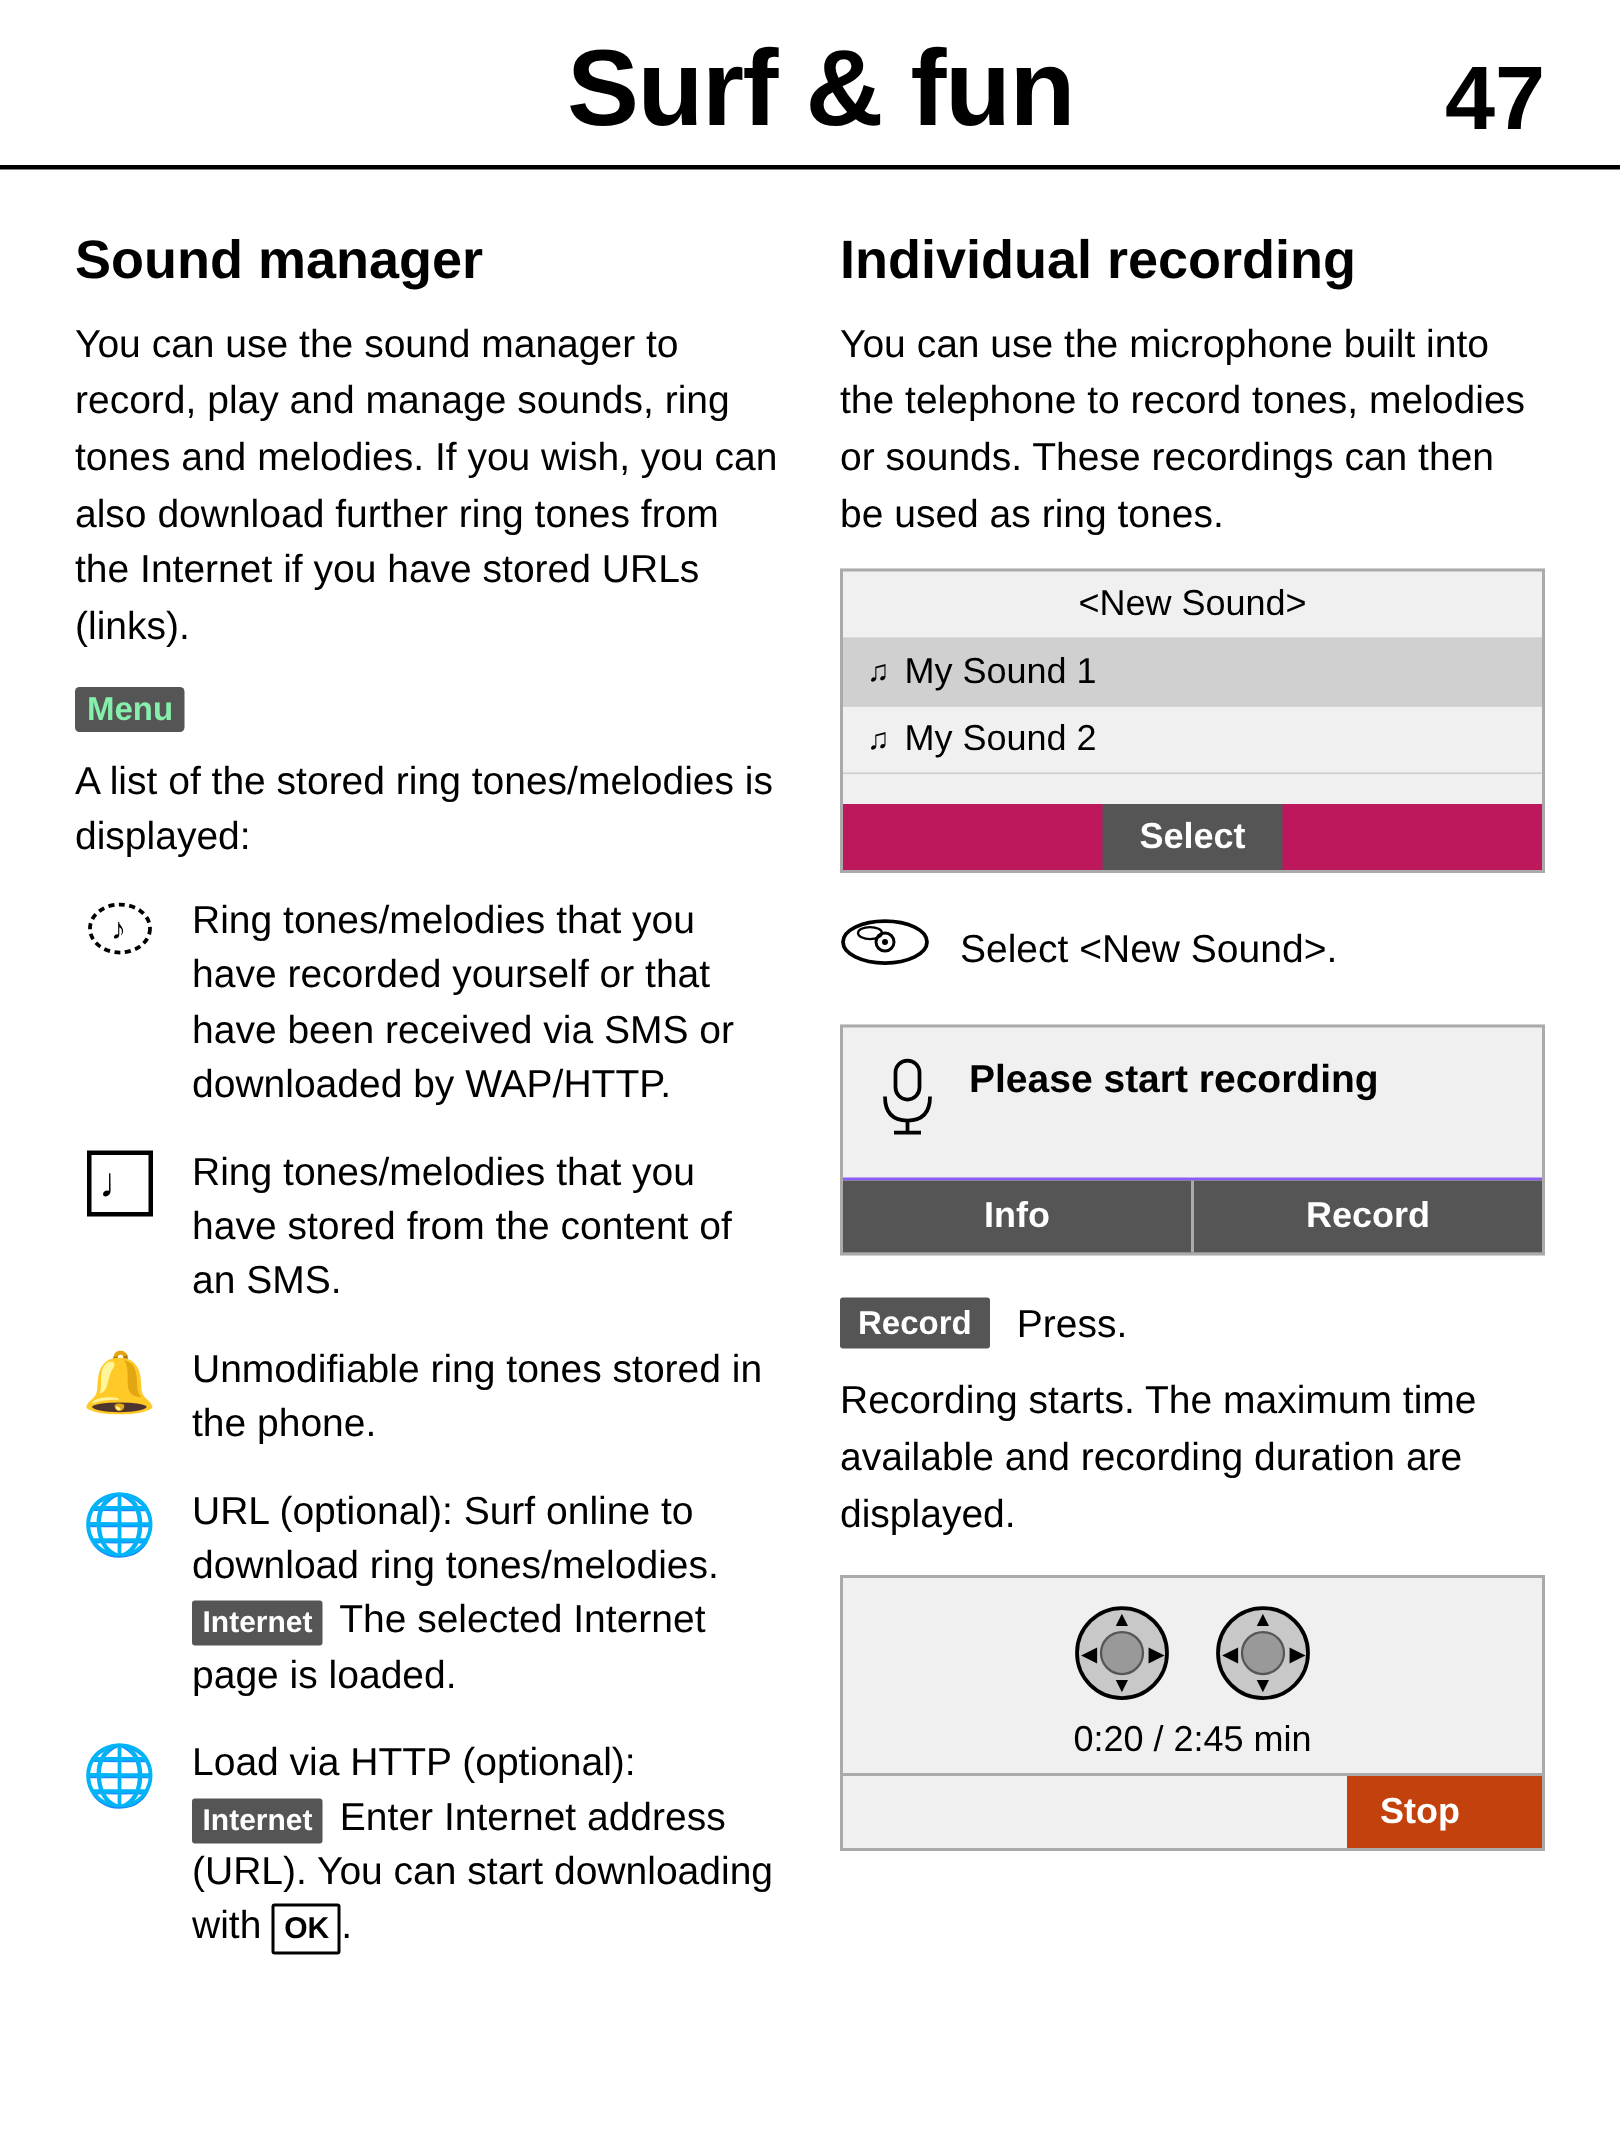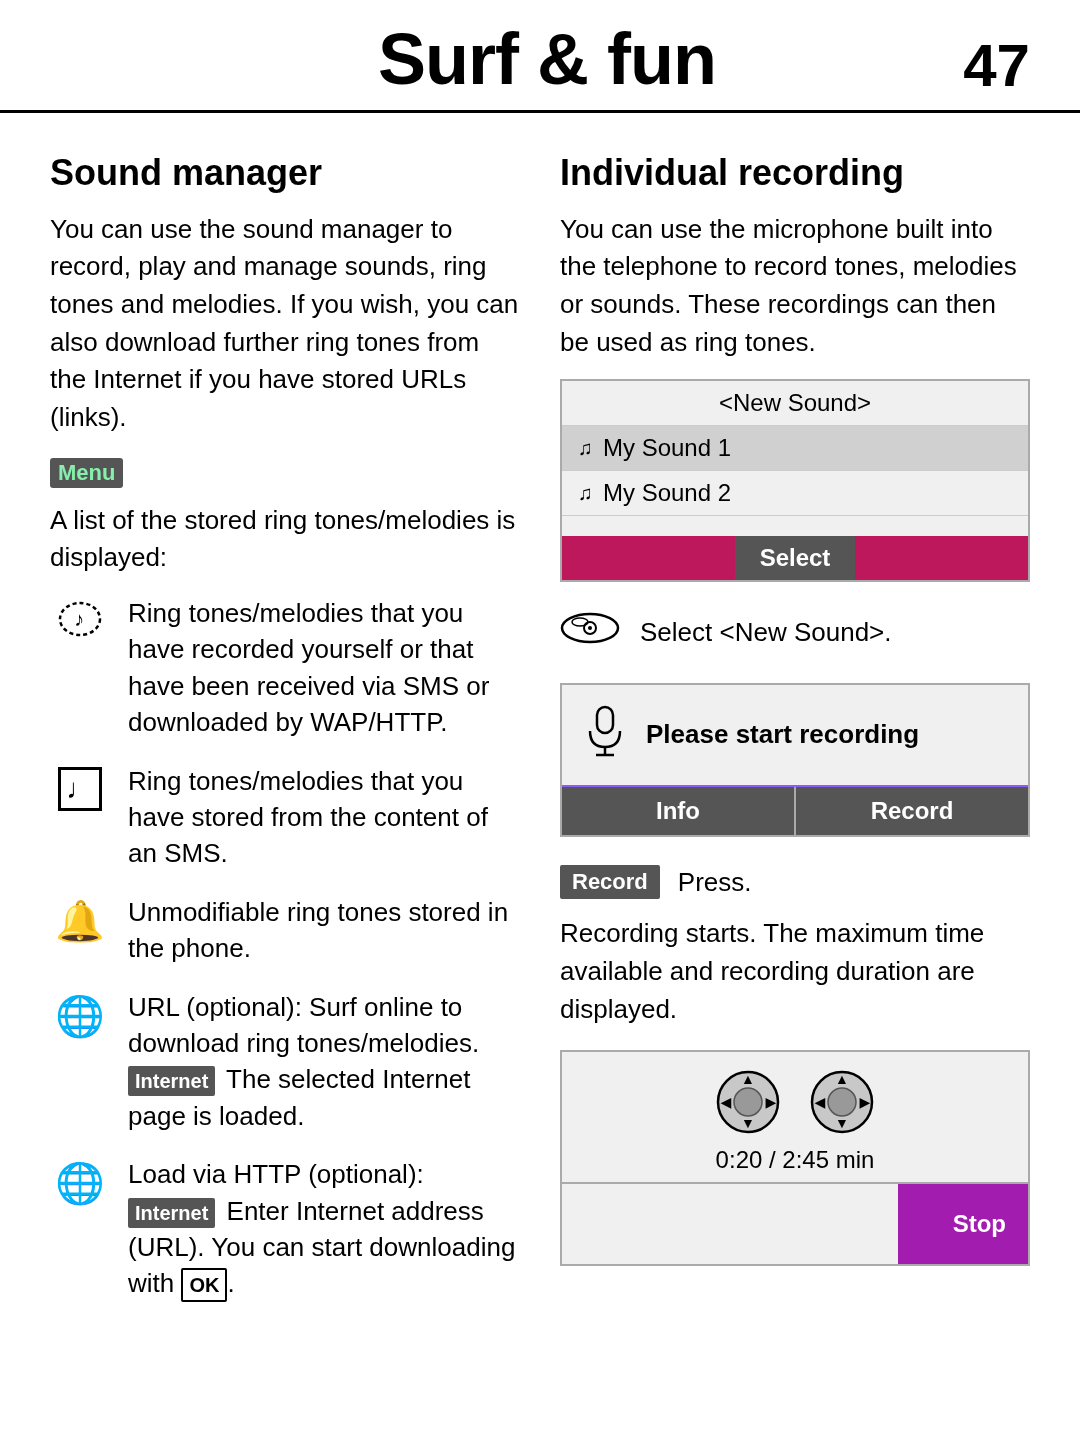--- a/index.html
+++ b/index.html
@@ -207,21 +207,21 @@
     }
 
     
     .recording-box {
       border: 2px solid #aaa;
       background: #f0f0f0;
       margin-bottom: 28px;
     }
     .recording-box-inner {
       display: flex;
-      align-items: center;
+      align-items: flex-start;
       gap: 18px;
       padding: 18px 20px;
     }
     .mic-icon {
       font-size: 42px;
     }
     .recording-status-text {
       font-size: 26px;
       font-weight: bold;
       line-height: 1.3;
@@ -291,27 +291,27 @@
       text-align: center;
       font-size: 24px;
       padding: 4px 0 8px 0;
     }
     .recording-time-stop-row {
       display: flex;
       justify-content: flex-end;
       border-top: 2px solid #aaa;
     }
     .btn-stop {
-      background: #a21caf;
-      color: #fff;
-      font-size: 24px;
-      font-weight: bold;
-      padding: 26px 22px;
+      background: #c2410c;
+      color: #fff;
+      font-size: 24px;
+      font-weight: bold;
+      padding: 10px 22px;
       min-width: 130px;
-      text-align: right;
+      text-align: left;
     }
 
     
     svg.music-icon {
       width: 50px;
       height: 40px;
     }
   </style>
 </head>
 <body>

